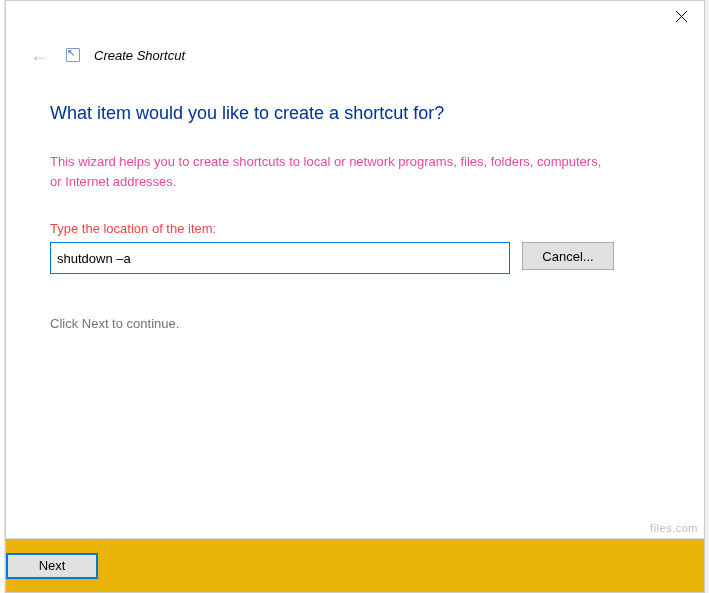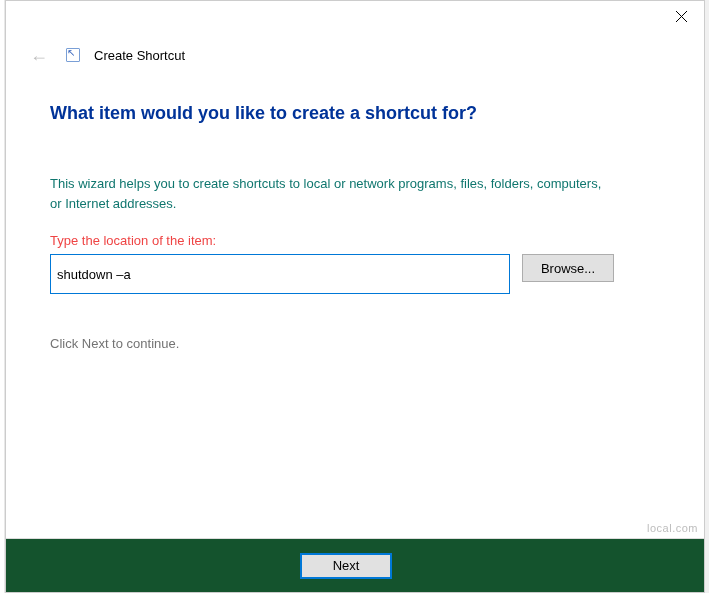--- a/index.html
+++ b/index.html
@@ -61,51 +61,52 @@
       content: "↗";
       position: absolute;
       left: 1px; top: -1px;
       font-size: 10px;
       color: #2b5bb8;
       transform: scaleX(-1);
     }
     .header-title {
       font-size: 13px;
       color: #000;
+      font-style: italic;
     }
     .content {
       padding: 30px 40px 0 44px;
     }
     .heading {
       font-size: 18px;
       color: #003399;
-      font-weight: 700;
-      margin-bottom: 50px;
+      font-weight: 400;
+      margin-bottom: 28px;
     }
     .intro {
       font-size: 13px;
-      color: #0f766e;
+      color: #ec4899;
       line-height: 1.5;
-      margin-bottom: 20px;
+      margin-bottom: 30px;
       max-width: 560px;
     }
     .field-label {
       font-size: 13px;
       color: #ef4444;
       margin-bottom: 6px;
     }
     .location-row {
       display: flex;
       align-items: flex-start;
       gap: 12px;
       margin-bottom: 42px;
     }
     .location-input {
       width: 460px;
-      height: 40px;
+      height: 32px;
       border: 1px solid #0078d7;
       padding: 0 6px;
       font-family: "Segoe UI", Tahoma, sans-serif;
       font-size: 13px;
       outline: none;
     }
     .browse-btn {
       width: 92px;
       height: 28px;
       background: #e1e1e1;
@@ -115,24 +116,24 @@
       cursor: pointer;
     }
     .hint {
       font-size: 13px;
       color: #737373;
     }
     .footer {
       position: absolute;
       left: 0; right: 0; bottom: 0;
       height: 54px;
-      background: #14532d;
+      background: #eab308;
       border-top: 1px solid #dcdcdc;
       display: flex;
-      justify-content: center;
+      justify-content: space-between;
       align-items: center;
       padding-right: 18px;
       gap: 8px;
     }
     .footer button {
       width: 92px;
       height: 26px;
       font-family: "Segoe UI", Tahoma, sans-serif;
       font-size: 13px;
       background: #e1e1e1;
@@ -181,25 +182,25 @@
     <span class="header-title">Create Shortcut</span>
   </div>
 
   <div class="content">
     <h1 class="heading">What item would you like to create a shortcut for?</h1>
     <p class="intro">This wizard helps you to create shortcuts to local or network programs, files, folders, computers, or Internet addresses.</p>
 
     <div class="field-label">Type the location of the item:</div>
     <div class="location-row">
       <input class="location-input" type="text" value="shutdown –a" style="">
-      <button class="browse-btn">Browse...</button>
+      <button class="browse-btn">Cancel...</button>
     </div>
 
     <div class="hint">Click Next to continue.</div>
   </div>
 
-  <div class="watermark">local.com</div>
+  <div class="watermark">files.com</div>
 
   <div class="footer">
     <button class="primary">Next</button>
   </div>
 
 </div>
 
 </body></html>

